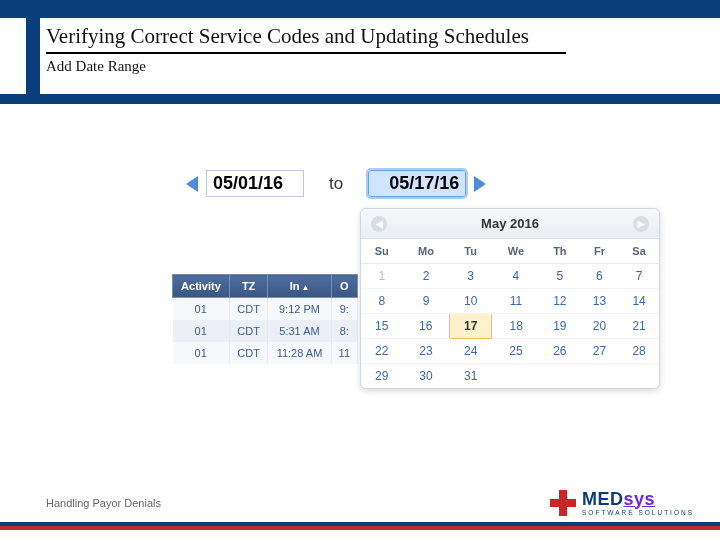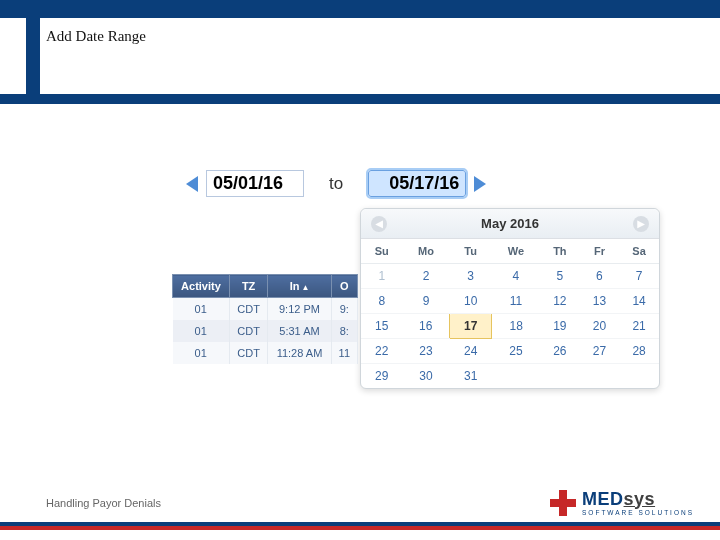--- a/index.html
+++ b/index.html
@@ -42,29 +42,30 @@
   .footer-red { height: 4px; background: #c62828; margin-top: 0; }
   .footer-content { display: flex; justify-content: space-between; align-items: center; padding: 6px 26px 0 46px; margin-top: 44px; }
   .footer-text { font-size: 11px; color: #666; }
   .logo { display: flex; align-items: center; gap: 6px; }
   .logo-cross { position: relative; width: 26px; height: 26px; }
   .logo-cross::before, .logo-cross::after { content: ""; position: absolute; background: #c62828; }
   .logo-cross::before { left: 9px; top: 0; width: 8px; height: 26px; }
   .logo-cross::after { top: 9px; left: 0; width: 26px; height: 8px; }
   .logo-text { display: flex; flex-direction: column; line-height: 1; }
   .logo-main { font-size: 18px; font-weight: bold; color: #0a3e7a; letter-spacing: 0.5px; }
-  .logo-main .sys { color: #404040; text-decoration: underline; }
+  .logo-main .sys { color: #6d28d9; text-decoration: underline; }
   .logo-sub { font-size: 6.5px; letter-spacing: 2px; color: #0a3e7a; margin-top: 2px; }
 </style>
 </head>
 <body>
 
 <div class="top-blue-bar"></div>
 <div class="inner-blue"></div>
 <div class="title-area">
+  <div class="title">Verifying Correct Service Codes and Updating Schedules</div>
   <div class="subtitle">Add Date Range</div>
 </div>
 <div class="mid-blue-bar"></div>
 
 <div class="content">
 
   <div class="date-row">
     <div class="tri-left"></div>
     <input class="date-input" value="05/01/16" style="">
     <span class="to-label">to</span>

